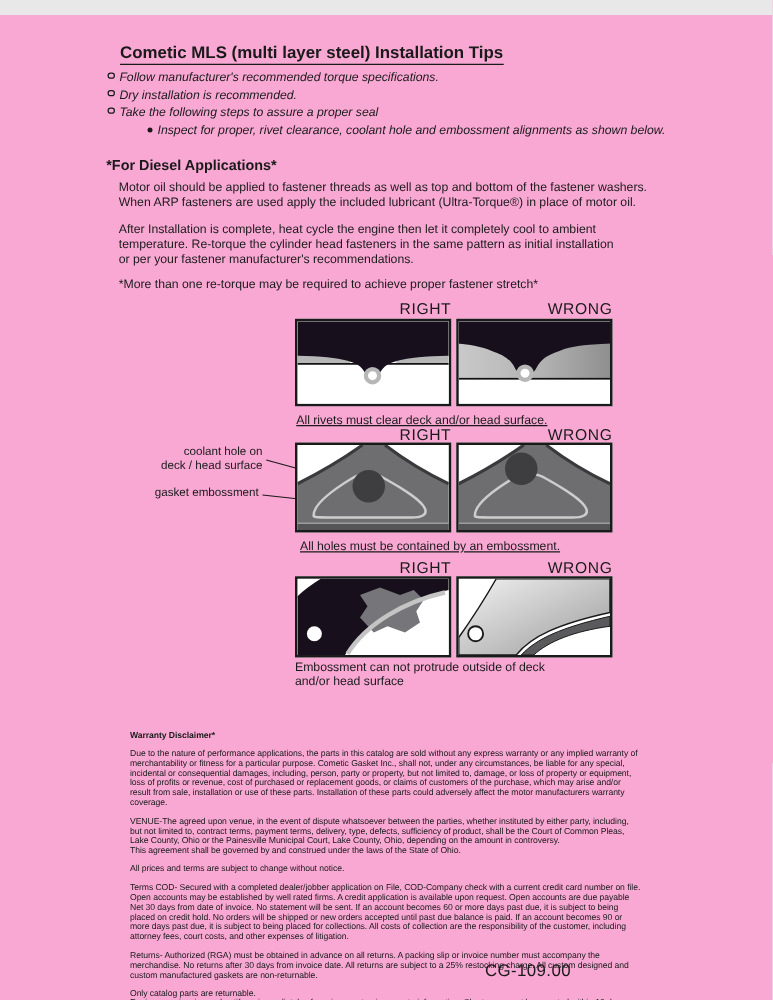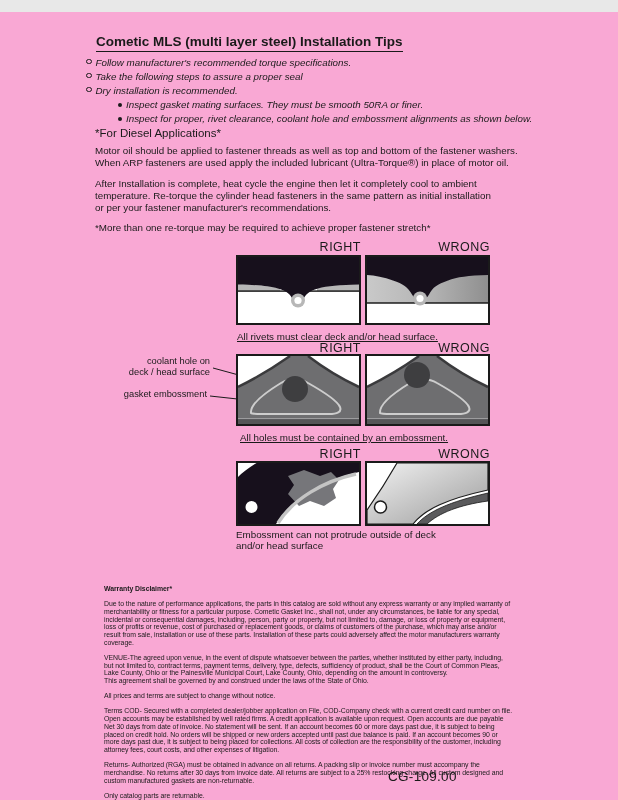--- a/index.html
+++ b/index.html
@@ -16,21 +16,21 @@
   .bullet::before{
     content:"";display:inline-block;width:3.5px;height:3.5px;border:1px solid #1a1a1a;
     border-radius:50%;margin-right:4px;vertical-align:2px;
   }
   .sub-bullet{margin-left:32px;}
   .sub-bullet::before{
     content:"";display:inline-block;width:4px;height:4px;background:#1a1a1a;
     border-radius:50%;margin-right:4px;vertical-align:1px;
   }
   
-  .diesel-heading{position:absolute;left:95px;top:115px;font-size:11.5px;font-weight:normal;}
+  .diesel-heading{position:absolute;left:85px;top:115px;font-size:11.5px;font-weight:bold;}
   .diesel-body{position:absolute;left:95px;top:133px;width:440px;font-size:9.8px;line-height:12.3px;}
   .diesel-body p{margin:0 0 8px 0;white-space:pre-line;}
   
   .fig-label{position:absolute;width:125px;text-align:right;font-size:12.5px;letter-spacing:.5px;}
   .panel{position:absolute;width:125px;border:2px solid #1a1a1a;background:#fff;box-sizing:border-box;}
   .panel svg{display:block;}
   .fig-caption{position:absolute;font-size:9.8px;line-height:11px;white-space:pre-line;}
   .anno{position:absolute;font-size:9.3px;line-height:10.5px;text-align:right;white-space:pre-line;}
   
   .warranty{position:absolute;left:104px;top:573px;width:409px;font-size:6.9px;line-height:7.7px;letter-spacing:-.05px;}
@@ -41,23 +41,22 @@
 </style>
 </head>
 <body>
 
 <div class="page">
 
   <div class="doc-title">Cometic MLS (multi layer steel) Installation Tips</div>
 
   <div class="tips">
     <div class="bullet">Follow manufacturer's recommended torque specifications.</div>
+    <div class="bullet">Dry installation is recommended.</div>
     <div class="bullet">Take the following steps to assure a proper seal</div>
-    <div class="bullet">Dry installation is recommended.</div>
-    <div class="sub-bullet">Inspect gasket mating surfaces.  They must be smooth 50RA or finer.</div>
     <div class="sub-bullet">Inspect for proper, rivet clearance, coolant hole and embossment alignments as shown below.</div>
   </div>
 
   <div class="diesel-heading">*For Diesel Applications*</div>
   <div class="diesel-body">
     <p>Motor oil should be applied to fastener threads as well as top and bottom of the fastener washers.
 When ARP fasteners are used apply the included lubricant (Ultra-Torque®) in place of motor oil.</p>
     <p>After Installation is complete, heat cycle the engine then let it completely cool to ambient
 temperature. Re-torque the cylinder head fasteners in the same pattern as initial installation
 or per your fastener manufacturer's recommendations.</p>

